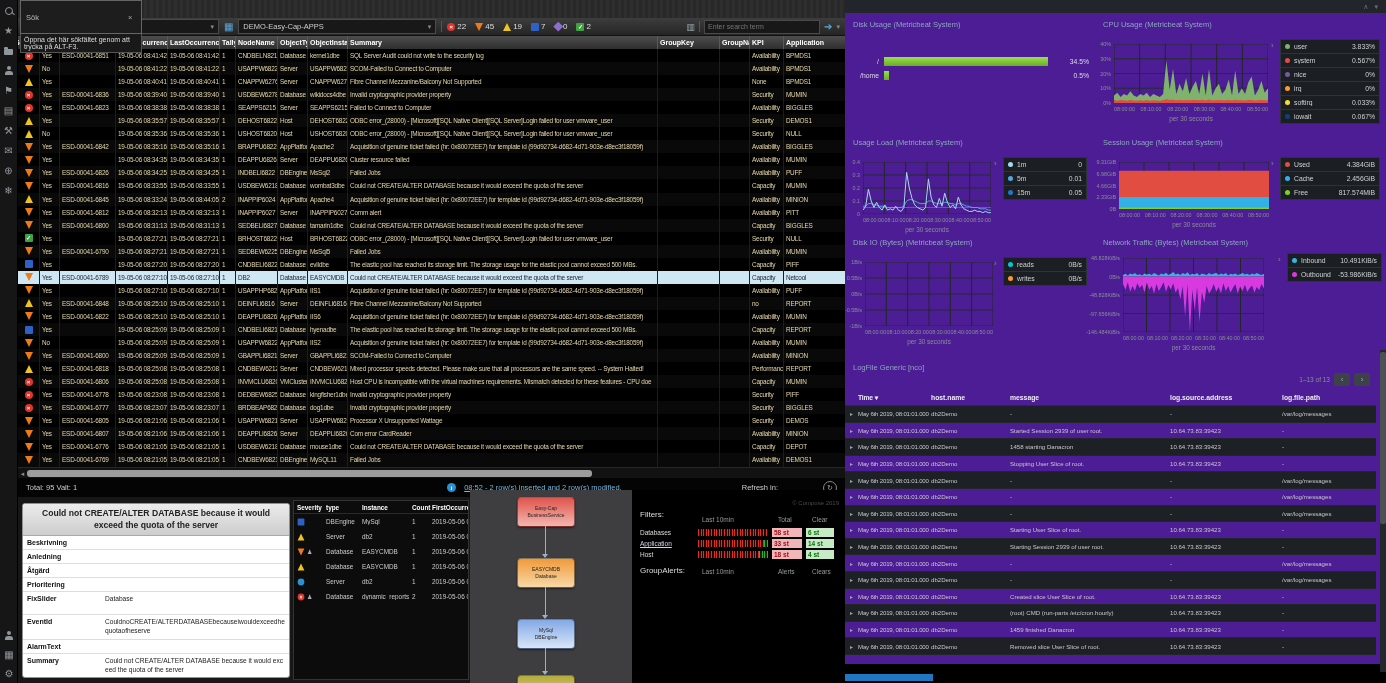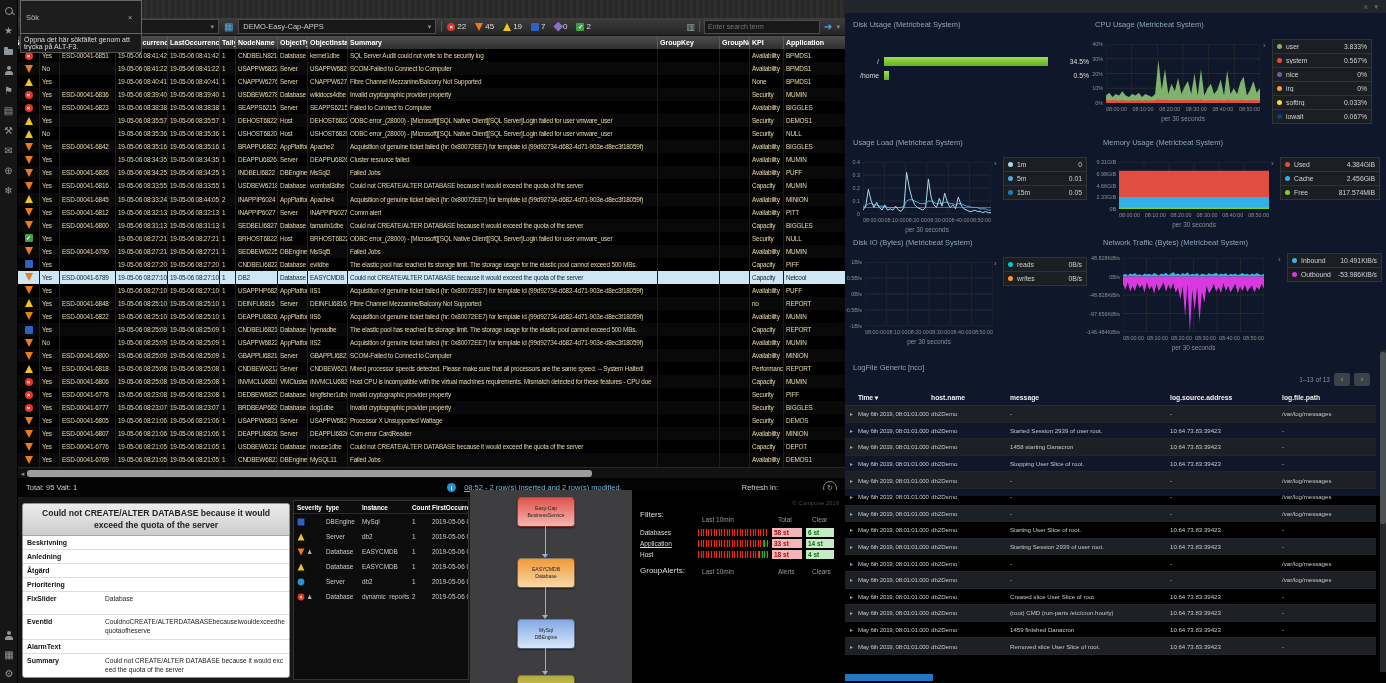--- a/index.html
+++ b/index.html
@@ -92,21 +92,21 @@
   .f-ch{position:absolute;color:#9a9a9a}
   .f-row{position:absolute;left:8px;display:flex;align-items:center;width:200px}
   .f-lbl{width:58px;color:#ddd}
   .f-lbl.link{text-decoration:underline;color:#cfd8ea}
   .f-spark{width:70px;height:7px;background:repeating-linear-gradient(90deg,#df2f1f 0 1px,#2a0300 1px 2.6px);position:relative;margin-right:4px}
   .f-spark .gr{position:absolute;right:0;top:0;height:100%;background:repeating-linear-gradient(90deg,#2fae2f 0 1px,#032a03 1px 2.6px)}
   .f-tot{width:30px;background:#f2b6ba;color:#9c0b0b;font-weight:bold;padding:1px 2px;margin-right:4px;box-sizing:border-box}
   .f-clr{width:28px;background:#c6eac6;color:#0b6e0b;font-weight:bold;padding:1px 2px;box-sizing:border-box}
   .f-group{position:absolute;left:8px;color:#ddd;font-size:8px}
   
-  #dash{position:absolute;left:845px;top:0;width:541px;height:496px;background:#0f172a}
+  #dash{position:absolute;left:845px;top:0;width:541px;height:664px;background:#4c1d95}
   #dash-top{position:absolute;left:0;top:0;width:541px;height:13px;background:#22262c;color:#6b7078;font-size:7px;display:flex;justify-content:flex-end;align-items:center;gap:6px;padding-right:8px;box-sizing:border-box}
   .panel{position:absolute;box-sizing:border-box}
   .ptitle{position:absolute;left:8px;top:6px;font-size:7.5px;color:#8ca6bc}
   .plot{position:absolute;left:var(--pl);top:var(--pt);width:var(--pw);height:var(--ph)}
   .ylabels{position:absolute;left:0;top:calc(var(--pt) - 3px);width:calc(var(--pl) - 3px);height:calc(var(--ph) + 6px);display:flex;flex-direction:column;justify-content:space-between;align-items:flex-end;font-size:5.4px;color:#8a8f94;white-space:nowrap}
   .xlabels{position:absolute;left:var(--pl);top:calc(var(--pt) + var(--ph) + 3px);width:var(--pw);display:flex;justify-content:space-between;font-size:5.4px;color:#8a8f94;white-space:nowrap}
   .xunit{position:absolute;left:var(--pl);top:calc(var(--pt) + var(--ph) + 12px);width:var(--pw);text-align:center;font-size:6.4px;color:#8a8f94}
   .larrow{position:absolute;left:calc(var(--ll) - 9px);top:calc(var(--pt) - 3px);color:#888;font-size:8px}
   .legend{position:absolute;left:var(--ll);top:calc(var(--pt) - 4px);width:var(--lw)}
   .lrow{display:flex;align-items:center;height:13px;border:1px solid #2e3338;margin-top:-1px;padding:0 4px;font-size:6.8px;color:#d0d3d5;background:#1b1e22}
@@ -1044,21 +1044,21 @@
         <div class="dbar">
           <div class="lbl">/home</div>
           <div class="track">
             <div class="fill" style="width: 3%;"></div>
           </div>
           <div class="val">0.5%</div>
         </div>
       </div>
   </div>
 
-  <div class="panel" style="left:242px;top:14px;width:291px;height:118px;--pl:19px;--pt:30px;--pw:154px;--ph:59px;--ll:185px;--lw:100px">
+  <div class="panel" style="left:250px;top:14px;width:291px;height:118px;--pl:19px;--pt:30px;--pw:154px;--ph:59px;--ll:185px;--lw:100px">
     <div class="ptitle">CPU Usage (Metricbeat System)</div>
     <div class="ylabels">
         <div>40%</div>
         <div>30%</div>
         <div>20%</div>
         <div>10%</div>
         <div>0%</div>
       </div>
       <div class="plot"><svg width="154" height="59">
           <line x1="0" y1="0" x2="154" y2="0" stroke="#272b30" stroke-width="1"></line>
@@ -1169,21 +1169,21 @@
         </div>
         <div class="lrow">
           <span class="dot" style="background: rgb(31, 120, 193);"></span>
           <span class="llab">15m</span>
           <span class="lval">0.05</span>
         </div>
       </div>
   </div>
 
   <div class="panel" style="left:250px;top:132px;width:291px;height:100px;--pl:24px;--pt:30px;--pw:150px;--ph:47px;--ll:185px;--lw:100px">
-    <div class="ptitle">Memory Usage (Metricbeat System)</div>
+    <div class="ptitle">Session Usage (Metricbeat System)</div>
     <div class="ylabels">
         <div>9.31GiB</div>
         <div>6.98GiB</div>
         <div>4.66GiB</div>
         <div>2.33GiB</div>
         <div>0B</div>
       </div>
       <div class="plot"><svg width="150" height="47">
           <line x1="0" y1="0" x2="150" y2="0" stroke="#272b30" stroke-width="1"></line>
           <line x1="0" y1="11.75" x2="150" y2="11.75" stroke="#272b30" stroke-width="1"></line>

